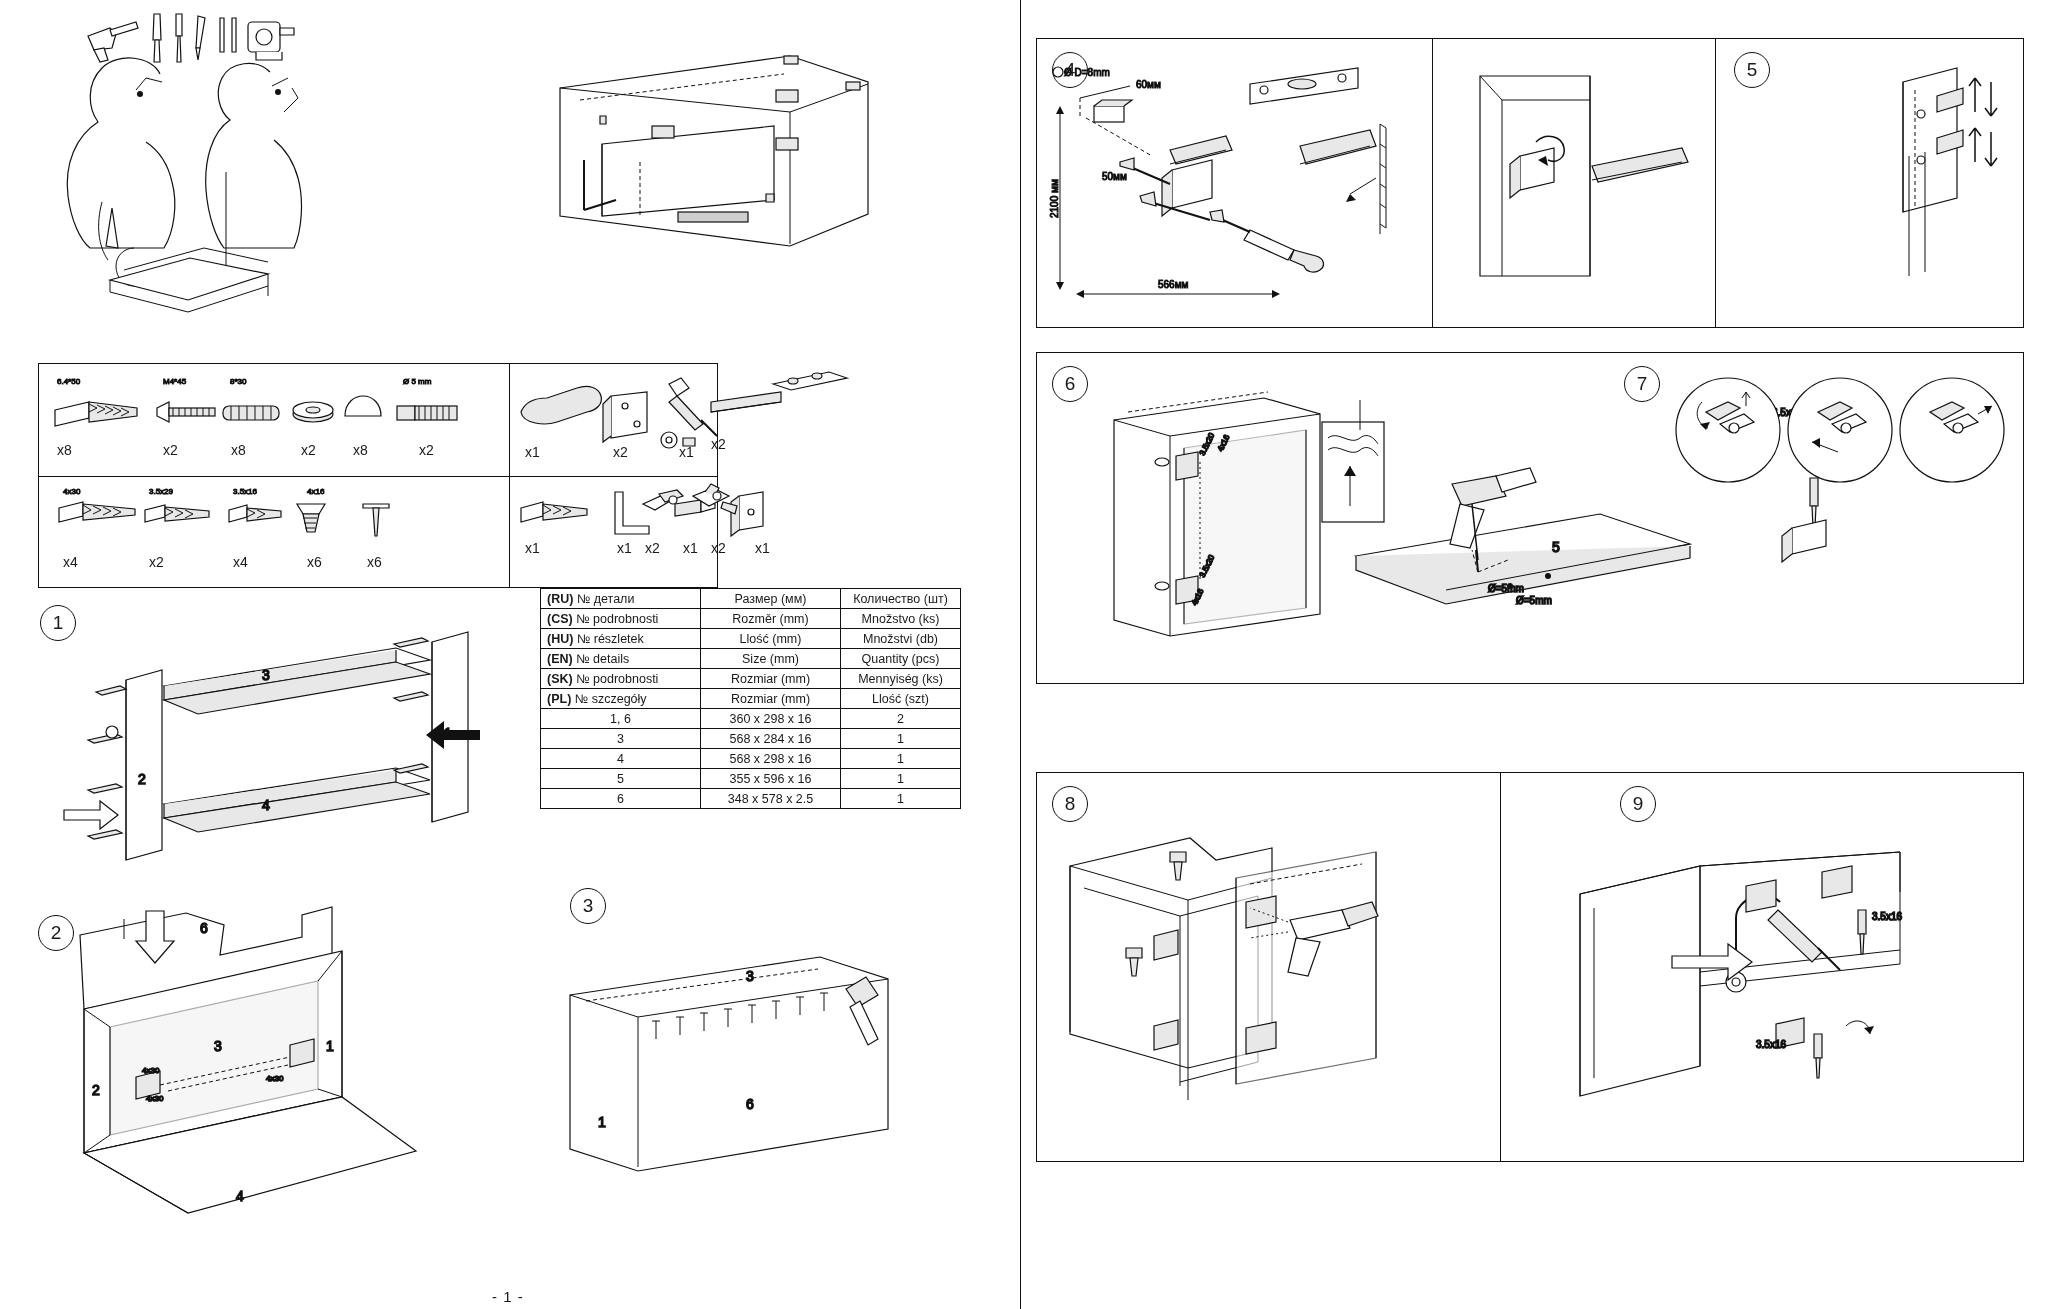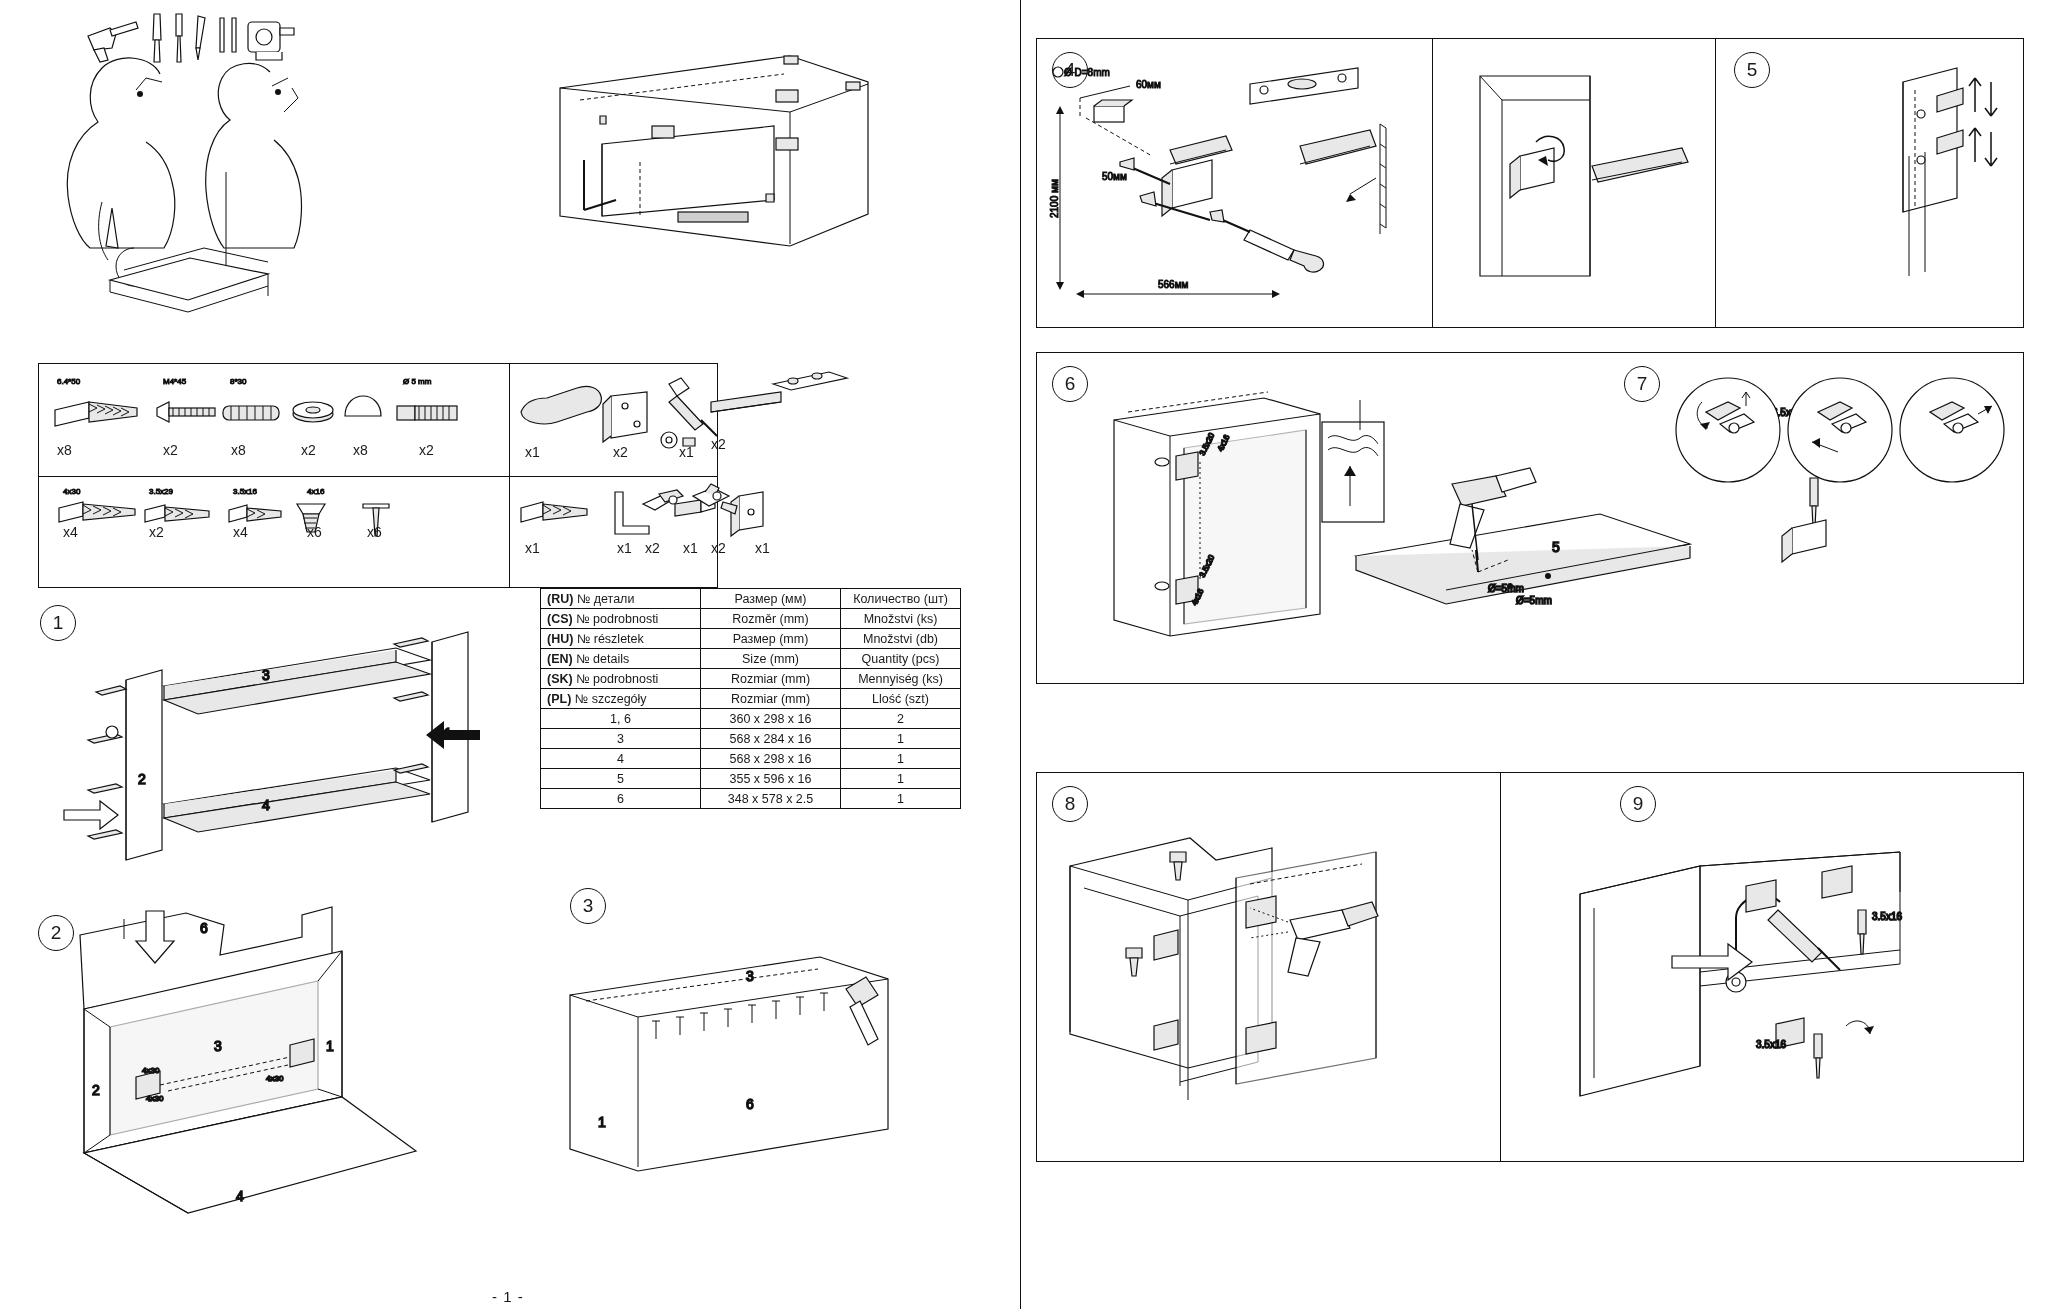--- a/index.html
+++ b/index.html
@@ -185,21 +185,21 @@
             <text class="txs" x="262" y="12">4x16</text>
             <path d="M252 22 l28 0 l-6 10 l-16 0 z" class="fillw"></path>
             <path d="M258 32 l16 0 l-4 18 l-8 0 z" class="fillg"></path>
             <path d="M258 36 l14 0 M259 41 l12 0 M260 46 l10 0" class="ln1"></path>
 
             <path d="M318 22 l26 0 l0 4 l-26 0 z" class="fillw"></path>
             <path d="M328 26 l6 0 l-2 28 l-2 0 z" class="fillg"></path>
           </g>
         </svg>
       </div>
-      <div style="position:absolute;left:6px;top:160px;width:462px;height:26px;">
+      <div style="position:absolute;left:6px;top:190px;width:462px;height:26px;">
         <div style="position:absolute;left:18px;font-size:14px;">x4</div>
         <div style="position:absolute;left:104px;font-size:14px;">x2</div>
         <div style="position:absolute;left:188px;font-size:14px;">x4</div>
         <div style="position:absolute;left:262px;font-size:14px;">x6</div>
         <div style="position:absolute;left:322px;font-size:14px;">x6</div>
       </div>
 
       <div style="position:absolute;left:478px;top:4px;width:196px;height:106px;">
         <svg width="200" height="106">
           <g class="ln ln1">
@@ -284,25 +284,25 @@
     <table class="sizes">
       <tbody>
           <tr>
         <td class="lang"><b>(RU)</b> <span>№ детали</span></td>
         <td class="mid c">Размер  (мм)</td>
         <td class="qty c">Количество (шт)</td>
       </tr>
       <tr>
         <td class="lang"><b>(CS)</b> <span>№ podrobnosti</span></td>
         <td class="mid c">Rozměr (mm)</td>
-        <td class="qty c">Množstvi (ks)</td>
+        <td class="qty c">Množstvo (ks)</td>
       </tr>
       <tr>
         <td class="lang"><b>(HU)</b> <span>№ részletek</span></td>
-        <td class="mid c">Размер (mm)</td>
+        <td class="mid c">Llość (mm)</td>
         <td class="qty c">Množstvi (db)</td>
       </tr>
       <tr>
         <td class="lang"><b>(EN)</b> <span>№ details</span></td>
         <td class="mid c">Size (mm)</td>
         <td class="qty c">Quantity  (pcs)</td>
       </tr>
       <tr>
         <td class="lang"><b>(SK)</b> <span>№ podrobnosti</span></td>
         <td class="mid c">Rozmiar (mm)</td>

